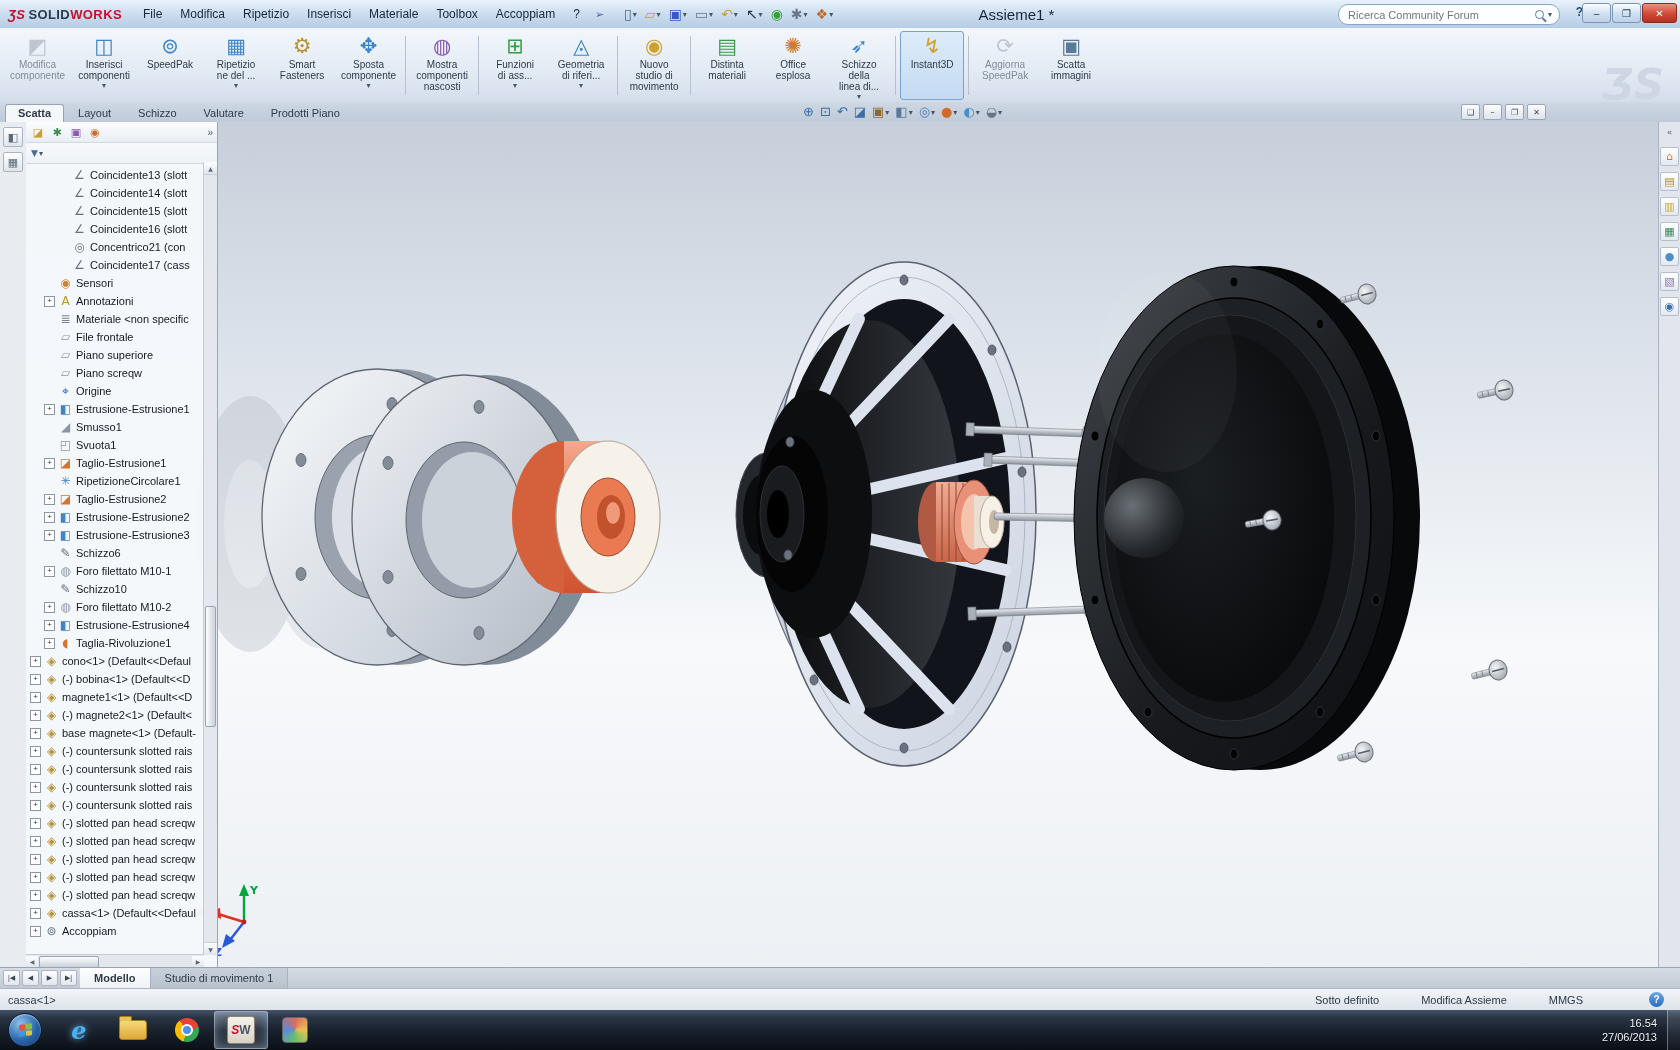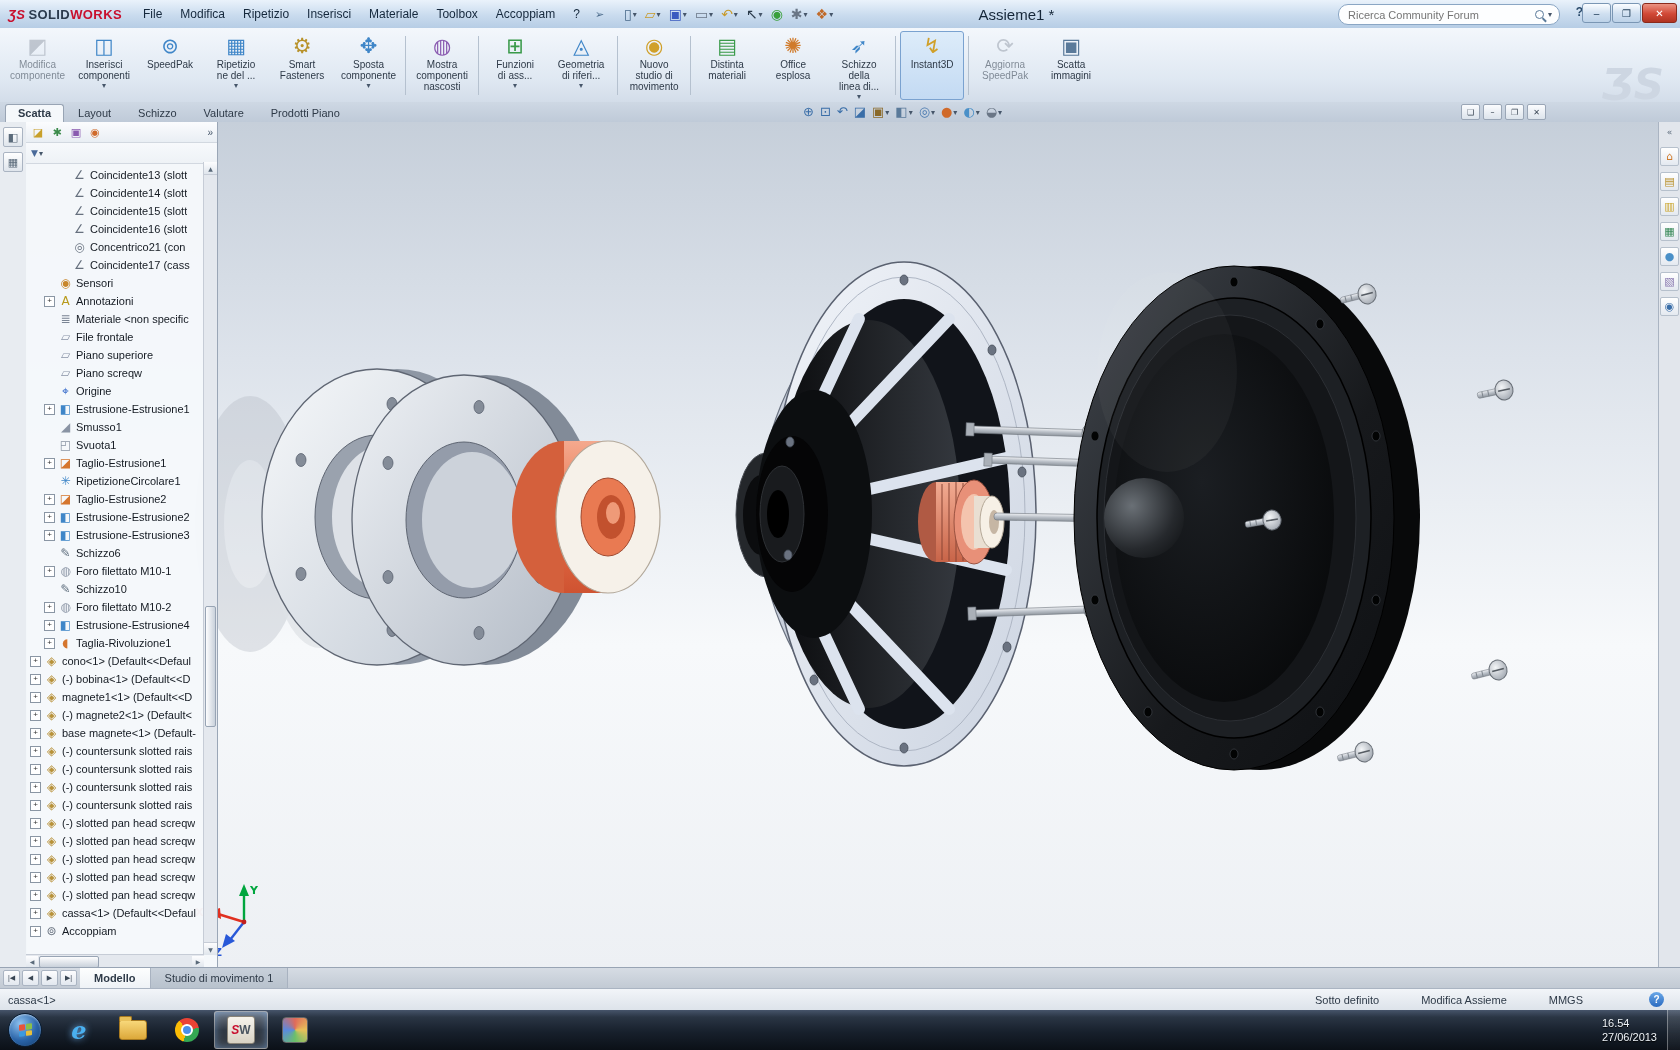--- a/index.html
+++ b/index.html
@@ -150,21 +150,21 @@
   .tbi-folder::before{content:"";position:absolute;top:-5px;left:-1px;width:11px;height:4px;background:#e8c05a;
     border:1px solid #a87a20;border-bottom:none;border-radius:2px 2px 0 0;}
   .tbi-chrome{width:24px;height:24px;border-radius:50%;position:relative;
     background:conic-gradient(from -40deg,#ea4335 0 33%,#34a853 0 66%,#fbbc05 0);}
   .tbi-chrome::after{content:"";position:absolute;inset:6px;background:#4a90e8;border:2px solid #fff;border-radius:50%;}
   .tbi-sw{width:26px;height:26px;background:linear-gradient(#f6f3ec,#d8d2c4);border-radius:3px;border:1px solid #8a8478;
     display:flex;align-items:center;justify-content:center;font-weight:bold;font-size:12px;font-style:normal;}
   .tbi-sw .sw-s{color:#c8102e;font-style:italic;} .tbi-sw .sw-w{color:#4a5560;font-style:normal;}
   .tbi-paint{width:24px;height:24px;border-radius:4px;border:1px solid #666;
     background:conic-gradient(#e06a5a,#e8c05a,#6ac06a,#5a8ae0,#e06a5a);}
-  .tb-clock{margin-left:auto;text-align:left;color:#eef3f8;font-size:11px;line-height:14px;padding:0 10px;
+  .tb-clock{margin-left:auto;text-align:right;color:#eef3f8;font-size:11px;line-height:14px;padding:0 10px;
     text-shadow:0 1px 1px #000;}
   .show-desktop{width:12px;height:40px;flex:none;border-left:1px solid rgba(255,255,255,.35);
     background:linear-gradient(rgba(255,255,255,.12),rgba(255,255,255,.03));}
 </style>
 </head>
 <body>
 
 <div class="titlebar">
   <div class="logo">
     <span class="logo-mark">ƷS</span><span class="logo-solid">SOLID</span><span class="logo-works">WORKS</span>

